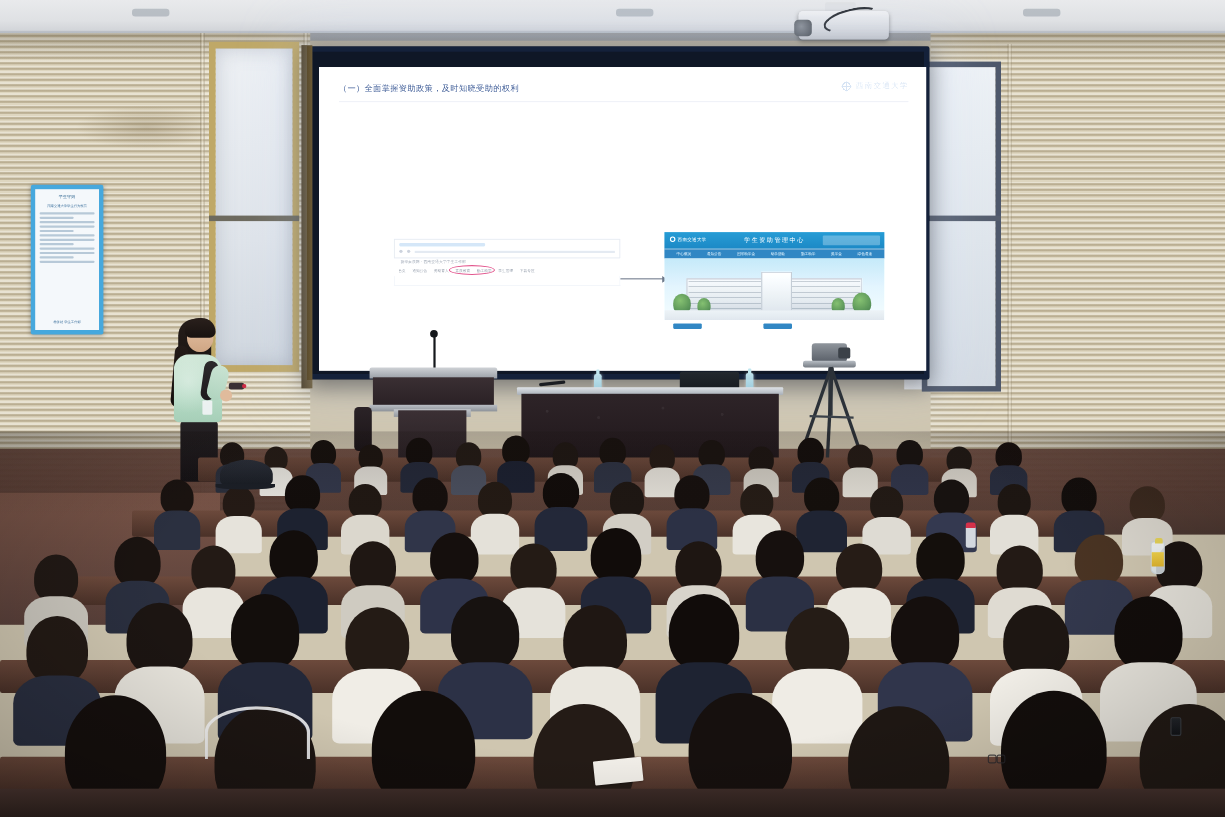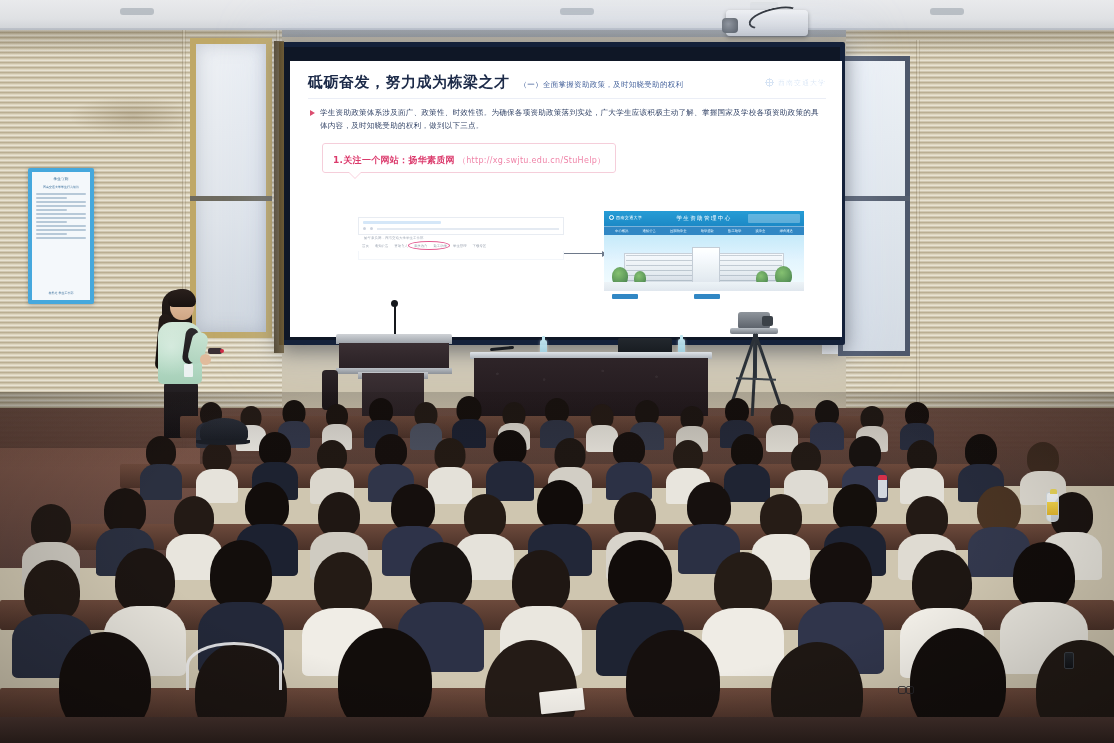--- a/index.html
+++ b/index.html
@@ -740,36 +740,28 @@
     <div class="proj-body"></div>
     <div class="proj-lens"></div>
     <div class="proj-cable"></div>
   </div>
 
   <div class="screen-frame">
     <div class="screen-surface">
       <div class="slide">
 
         <div class="slide-head">
-          <div class="slide-title">砥砺奋发，努力成为栋梁之才</div>
           <div class="slide-subtitle">（一）全面掌握资助政策，及时知晓受助的权利</div>
           <div class="slide-logo">
             <div class="logo-mark"></div>
             <div class="logo-text">西南交通大学</div>
           </div>
         </div>
 
-        <div class="slide-body">
-          <div class="bullet-tri"></div>
-          <div class="body-text">学生资助政策体系涉及面广、政策性、时效性强。为确保各项资助政策落到实处，广大学生应该积极主动了解、掌握国家及学校各项资助政策的具体内容，及时知晓受助的权利，做到以下三点。</div>
-        </div>
-
-        <div class="callout">
-          <span class="callout-text">1.关注一个网站：扬华素质网</span><span class="callout-text callout-url">（http://xg.swjtu.edu.cn/StuHelp）</span>
-        </div>
+
 
         <div class="shots">
 
           <div class="shot-a">
             <div class="browser-chrome">
               <div class="chrome-bar"></div>
               <div class="chrome-nav">
                 <div class="chrome-dot"></div>
                 <div class="chrome-dot"></div>
                 <div class="chrome-tabline"></div>

